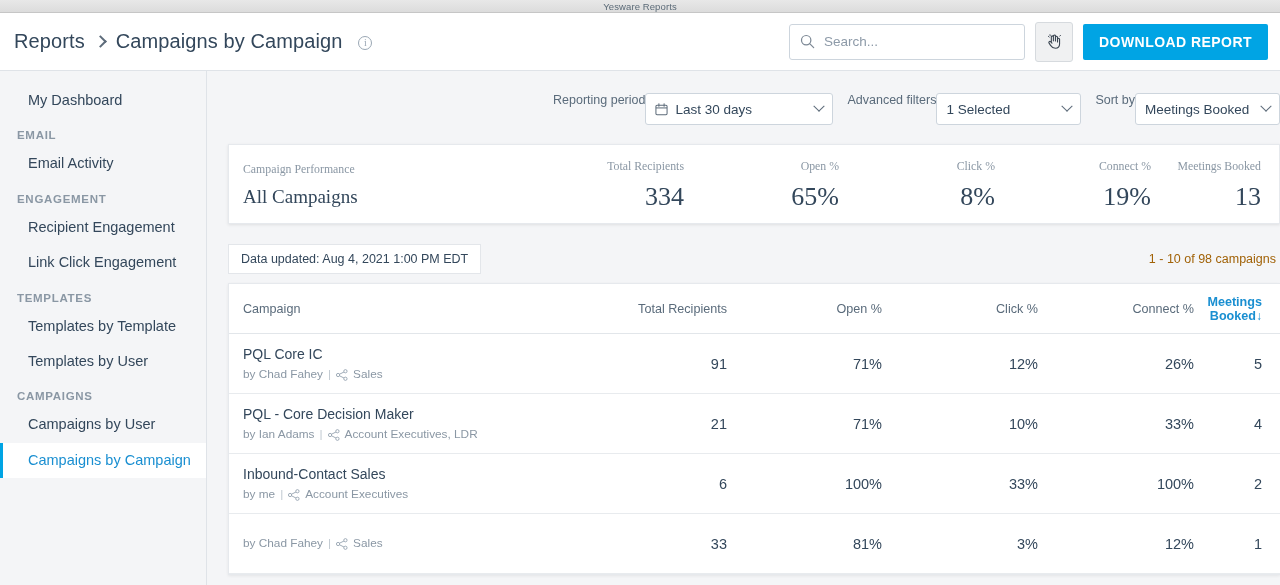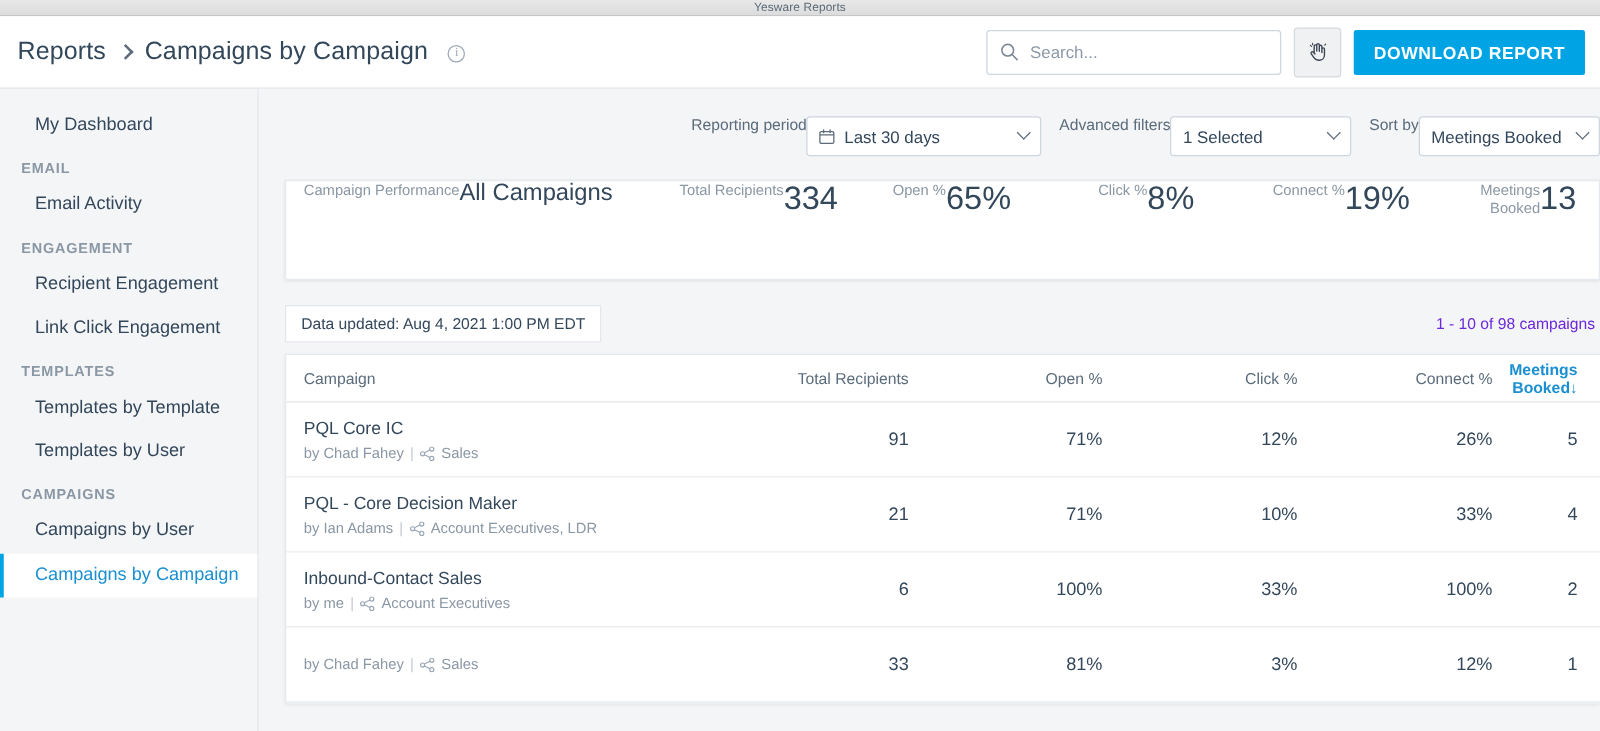--- a/index.html
+++ b/index.html
@@ -154,21 +154,21 @@
   .summary-card {
     margin-top: 19px; margin-right: 0;
     background: #fff;
     border: 1px solid #e6e9ed;
     box-shadow: 0 1px 3px rgba(0,0,0,.09);
     height: 80px;
     display: flex; align-items: stretch;
     padding: 0 0 0 14px;
   }
   .sum-col {
-    display: flex; flex-direction: row; justify-content: center;
+    display: flex; flex-direction: column; justify-content: center; font-family: Liberation Serif, serif;
   }
   .sum-head {
     font-size: 11.8px; color: #8a97a4; font-weight: 400;
     margin-bottom: 10px;
   }
   .sum-val {
     font-size: 26px; color: #33475b; font-weight: 400; line-height: 1;
   }
   .sum-label-col { flex: 0 0 auto; text-align: left; }
   .sum-label-col .sum-val { font-size: 19px; }
@@ -180,39 +180,39 @@
   .table-toolbar {
     margin-top: 20px; display: flex; align-items: center;
     height: 30px;
   }
   .data-updated {
     background: #fff; border: 1px solid #e3e6ea;
     font-size: 12.5px; color: #33475b;
     padding: 8px 12px; line-height: 1;
   }
   .pager {
-    margin-left: auto; font-size: 12.5px; color: #6d28d9;
+    margin-left: auto; font-size: 12.5px; color: #a16207;
     padding-right: 4px;
   }
 
   
   .table-card {
     margin-top: 9px;
     background: #fff;
     border: 1px solid #e6e9ed;
     border-right: 0;
     box-shadow: 0 1px 3px rgba(0,0,0,.07);
   }
   .trow {
     display: flex; align-items: center;
     border-bottom: 1px solid #e8ebee;
     height: 60px;
     padding: 0 18px 0 14px;
   }
-  .thead { height: 38px; border-bottom: 1px solid #e2e6ea; }
+  .thead { height: 50px; border-bottom: 1px solid #e2e6ea; }
   .th {
     font-size: 12.6px; color: #5a6b7b; font-weight: 400;
   }
   .th.num, .td.num { text-align: right; }
   .th.sorted { color: #1a8fd1; font-weight: 700; }
   .sort-arrow { font-size: 12px; }
 
   .col-campaign { flex: 0 0 330px; }
   .col-rec   { flex: 0 0 154px; }
   .col-open  { flex: 0 0 155px; }

